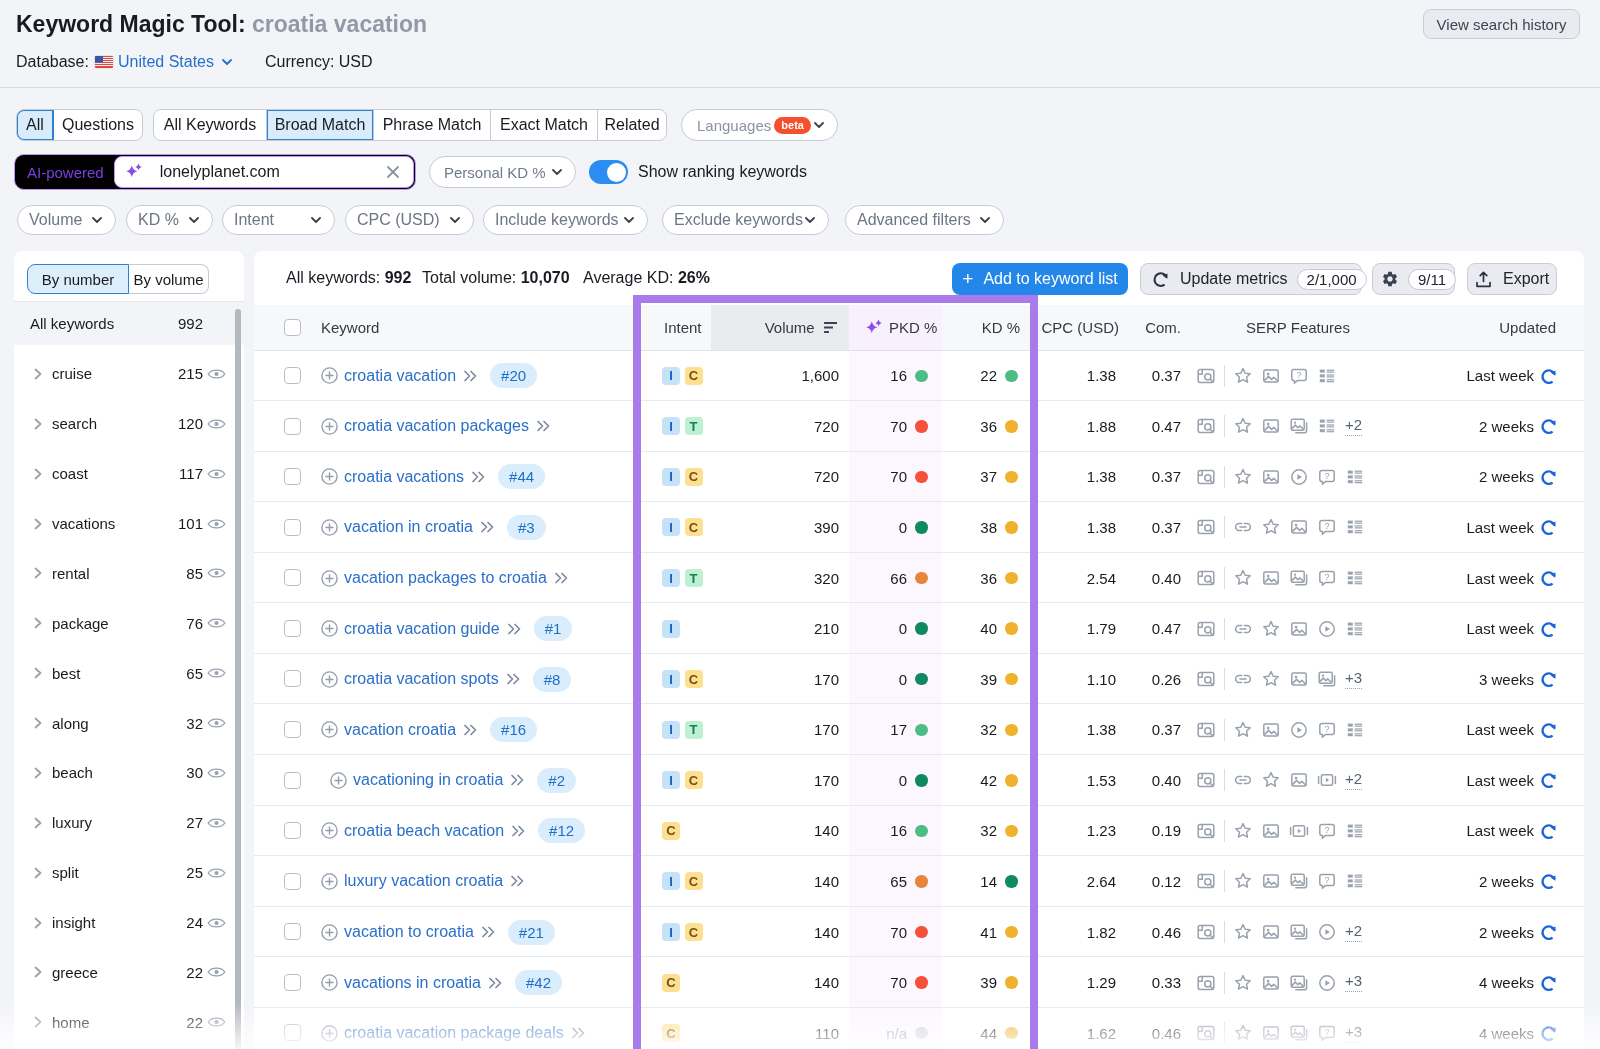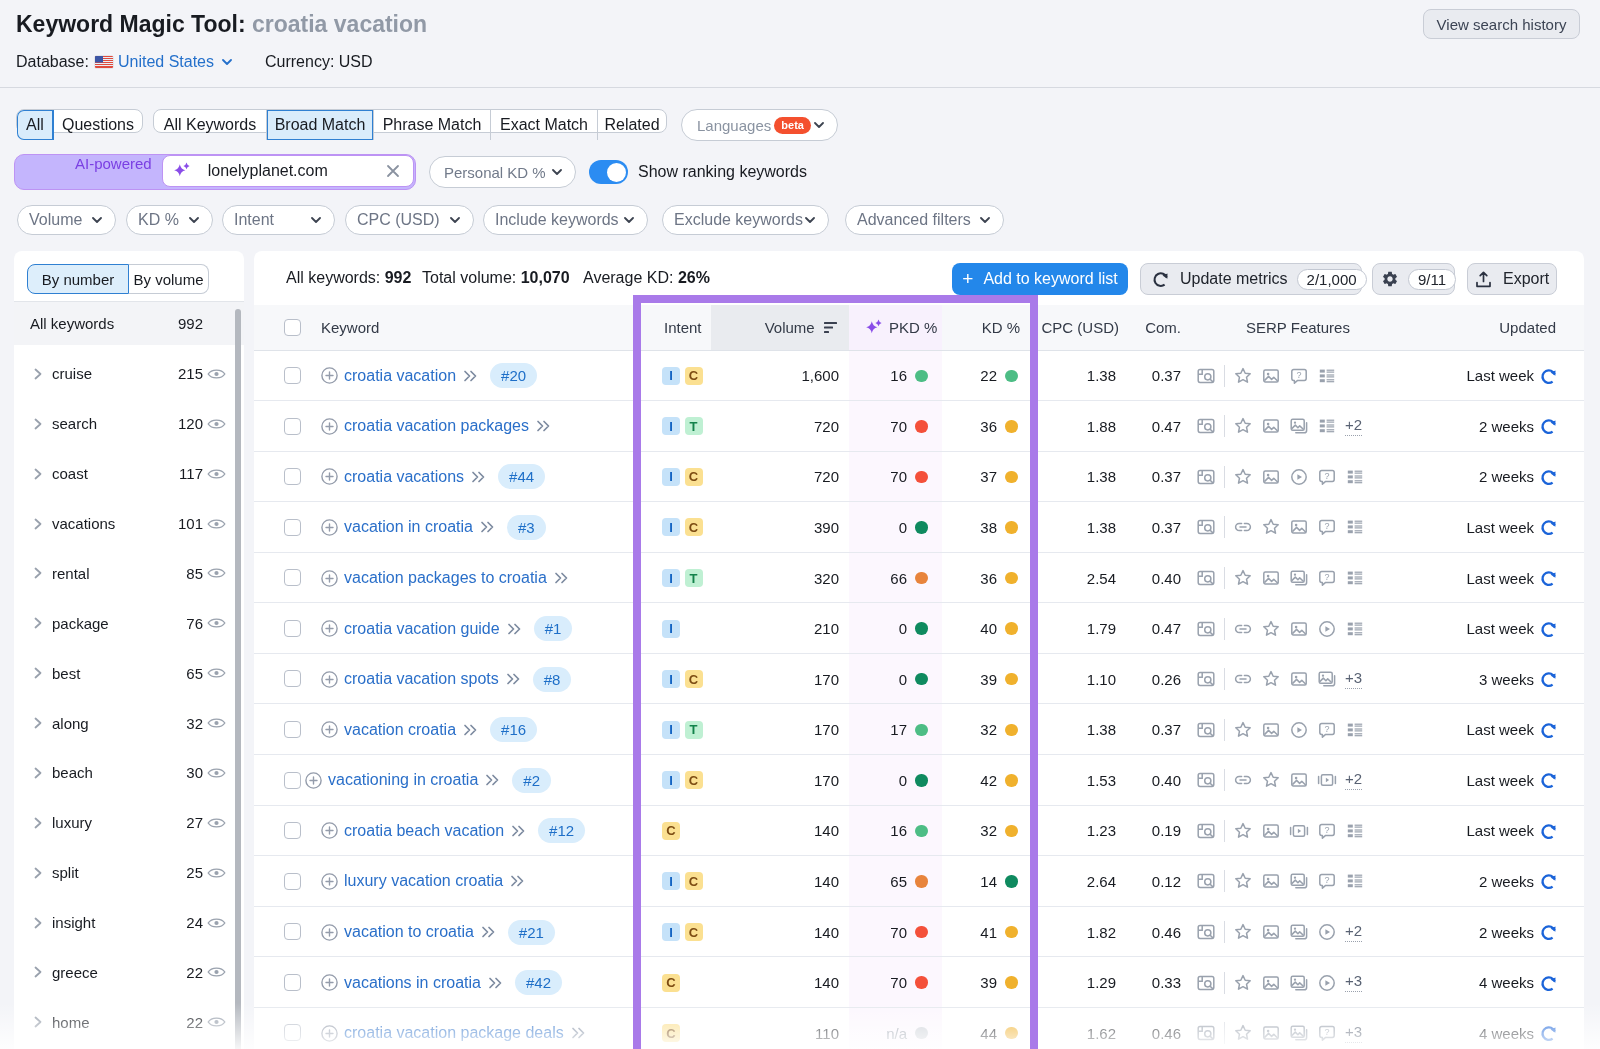--- a/index.html
+++ b/index.html
@@ -4,29 +4,29 @@
 svg { flex:none; }
 html,body { width:1600px; height:1049px; overflow:hidden; }
 body { position:relative; background:#f3f4f8; font-family:"Liberation Sans",sans-serif; color:#181b21; }
 h1 { position:absolute; left:16px; top:11px; font-size:23px; font-weight:bold; letter-spacing:0; }
 h1 .gray { color:#9199a6; }
 .dbrow { position:absolute; left:16px; top:51px; font-size:16px; display:flex; align-items:center; height:22px; }
 .dbrow .lnk { color:#2470cb; margin-left:8px; }
 .vhist { position:absolute; left:1423px; top:9px; width:157px; height:30px; background:#e9ebf0; border:1px solid #c9cdd6; border-radius:8px; font-size:15px; color:#3c4454; display:flex; align-items:center; justify-content:center; }
 .hr1 { position:absolute; left:0; top:87px; width:1600px; height:1px; background:#d6d9e0; }
 
-.tabs { position:absolute; top:109px; height:24px; display:flex; background:#fff; border:1px solid #c6ccd5; border-radius:8px; font-size:16px; }
+.tabs { position:absolute; top:109px; height:32px; display:flex; background:#fff; border:1px solid #c6ccd5; border-radius:8px; font-size:16px; }
 .tabs .t { display:flex; align-items:center; justify-content:center; height:30px; border-right:1px solid #c6ccd5; white-space:nowrap; }
 .tabs .t:last-child { border-right:none; }
 .tabs .sel { background:#d9ecfb; box-shadow:0 0 0 1px #2f80d2 inset; border-right:1px solid #2f80d2; border-radius:7px 0 0 7px; margin:0; position:relative; }
 .tabs .selmid { background:#d9ecfb; box-shadow:0 0 0 1px #2f80d2 inset; border-radius:0; }
 .pill-btn { position:absolute; top:109px; height:32px; background:#fff; border:1px solid #c6ccd5; border-radius:16px; display:flex; align-items:center; font-size:16px; white-space:nowrap; }
 .beta { background:#f4502e; color:#fff; font-size:11px; font-weight:bold; border-radius:9px; padding:2.5px 7px; }
 
-.aiwrap { position:absolute; left:14px; top:154px; width:402px; height:36px; background:#c4b5fd; border:1px solid #bd93f4; border-radius:10px; display:flex; align-items:flex-start;padding-left:48px; }
+.aiwrap { position:absolute; left:14px; top:154px; width:402px; height:36px; background:#000000; border:1px solid #bd93f4; border-radius:10px; display:flex; align-items:center; }
 .ailabel { color:#7a3fe3; font-size:15px; padding:0 10px 0 12px; }
 .aiinput { flex:1; height:32px; margin-right:1px; background:#fff; border:1px solid #bd93f4; border-radius:8px; display:flex; align-items:center; padding:0 12px 0 9px; }
 .aiinput .txt { font-size:16px; margin-left:16px; flex:1; }
 .pkd-dd { position:absolute; left:429px; top:156px; width:147px; height:32px; background:#fff; border:1px solid #c6ccd5; border-radius:16px; display:flex; align-items:center; justify-content:space-between; padding:0 13px 0 14px; font-size:15px; color:#717a8a; white-space:nowrap; }
 .toggle { position:absolute; left:589px; top:160px; width:39px; height:24px; background:#2b8cf2; border-radius:12px; }
 .toggle .knob { position:absolute; right:2.5px; top:2.5px; width:19px; height:19px; background:#fff; border-radius:50%; }
 .showrk { position:absolute; left:638px; top:163px; font-size:16px; }
 
 .filters { position:absolute; top:205px; left:0; width:1600px; height:33px; }
 .fbtn { position:absolute; height:30px; background:#fff; border:1px solid #c6ccd5; border-radius:15px; display:flex; align-items:center; justify-content:space-between; font-size:16px; color:#6d7585; padding:0 13px 0 11px; white-space:nowrap; }
@@ -973,21 +973,21 @@
         <svg width="18" height="18" viewBox="0 0 18 18" style="">
           <g transform="rotate(-35 9 9.5)">
             <path d="M9.0 15.8 A6.3 6.3 0 1 1 14.9 11.0" fill="none" stroke="#1b64d9" stroke-width="2.3"></path>
             <path d="M12.6 7.0 L17.7 8.4 L14.6 12.6 Z" fill="#1b64d9"></path>
           </g>
         </svg>
       </span>
 </div>
     <div class="row" style="top:504.1px">
   <span class="cb" style="left:30px"></span>
-  <span class="kwc" style="left:51px">
+  <span class="kwc" style="left:76px">
         <svg width="17" height="17" viewBox="0 0 17 17" style="flex:none">
           <circle cx="8.5" cy="8.5" r="7.6" fill="none" stroke="#949cab" stroke-width="1.4"></circle>
           <path d="M8.5 5 V12 M5 8.5 H12" stroke="#949cab" stroke-width="1.4" stroke-linecap="round"></path>
         </svg>
         <a class="kwl">vacationing in croatia</a>
         <svg width="15" height="12" viewBox="0 0 15 12" style="">
           <path d="M2 1.5 L6.5 6 L2 10.5 M8 1.5 L12.5 6 L8 10.5" fill="none" stroke="#7d8ba0" stroke-width="1.7" stroke-linecap="round" stroke-linejoin="round"></path>
         </svg>
         <span class="rank">#2</span>
       </span>

